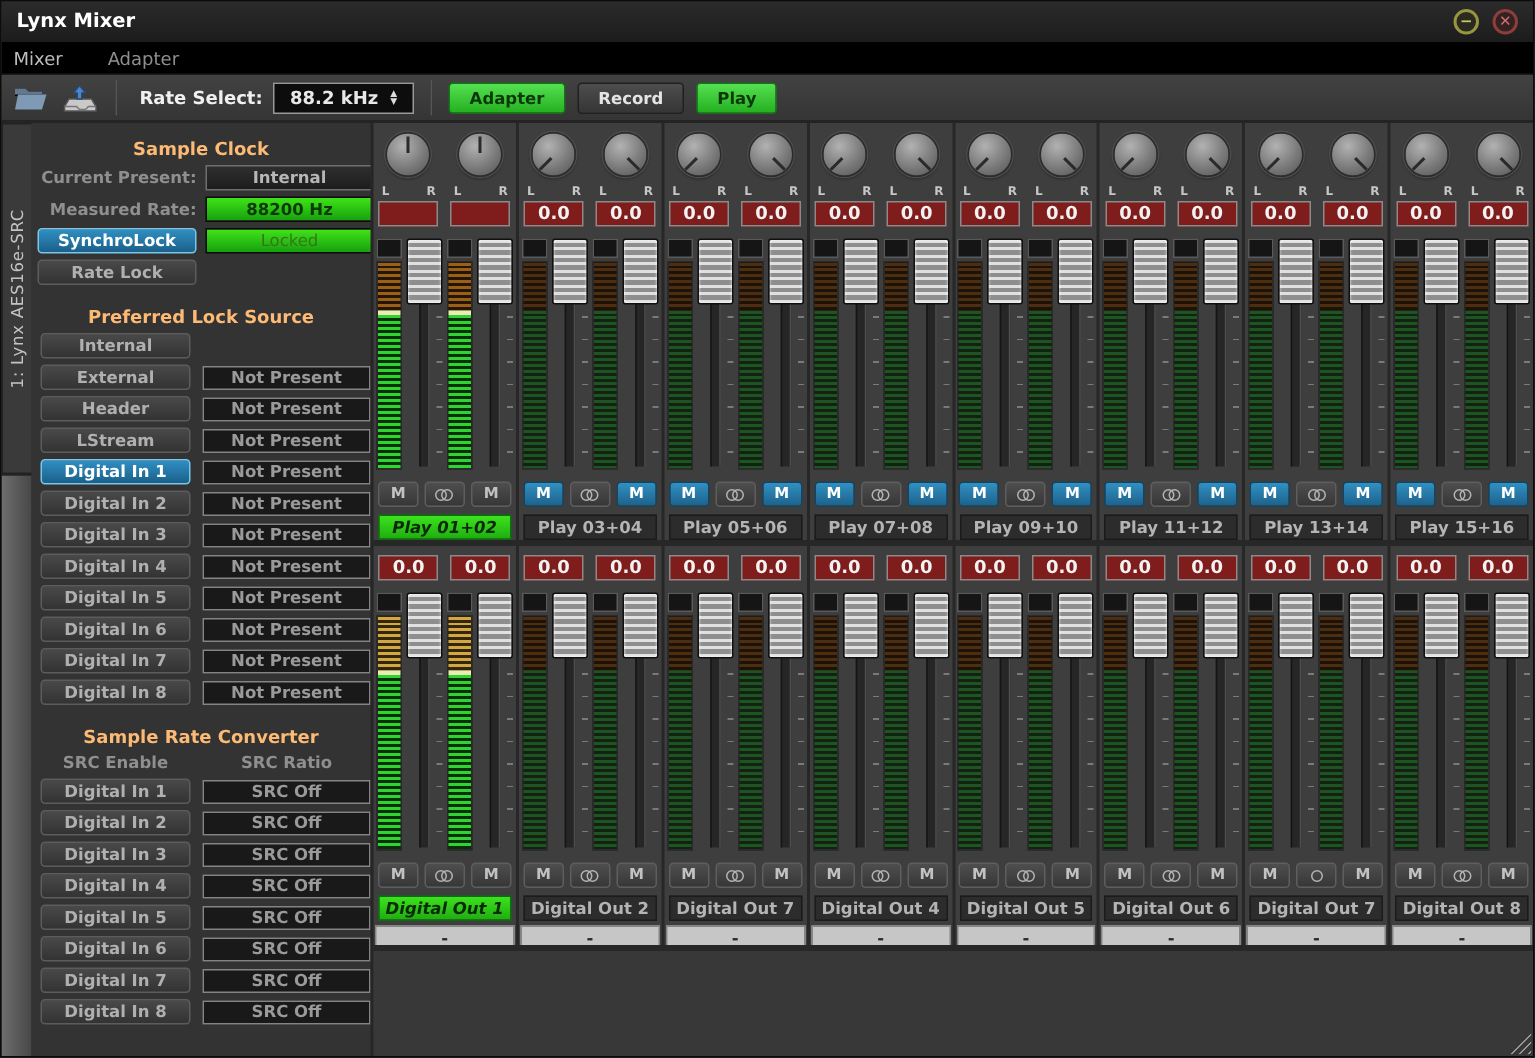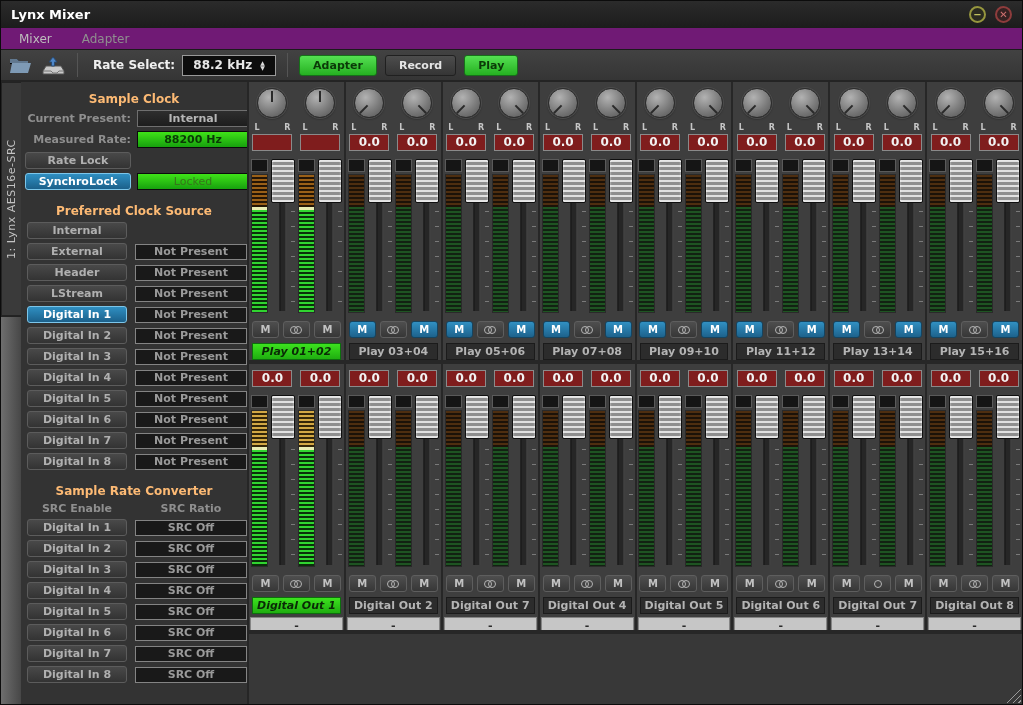--- a/index.html
+++ b/index.html
@@ -9,21 +9,21 @@
 
   
   .titlebar { height:27px; background:linear-gradient(#2b2b2b,#1c1c1c); display:flex; align-items:center; padding:0 10px; flex:none; }
   .title { color:#ffffff; font-weight:bold; font-size:13px; }
   .winbtns { margin-left:auto; display:flex; gap:9px; }
   .winbtn { width:17px; height:17px; border-radius:50%; display:flex; align-items:center; justify-content:center; font-size:10px; font-weight:bold; cursor:pointer; }
   .winbtn.min { border:2px solid #96963e; color:#c9c964; background:#2a2a20; }
   .winbtn.close { border:2px solid #8e3c3c; color:#d07070; background:#342222; }
 
   
-  .menubar { height:22px; background:#701a75; border-bottom:1px solid #1b1b1b; display:flex; align-items:center; padding:0 18px; gap:30px; flex:none; }
+  .menubar { height:22px; background:#000000; border-bottom:1px solid #1b1b1b; display:flex; align-items:center; padding:0 8px; gap:30px; flex:none; }
   .menu-item { font-size:12px; color:#8f8f8f; cursor:pointer; }
   .menu-item.first { color:#bdbdbd; }
 
   
   .toolbar { height:32px; background:linear-gradient(#424242,#353535); border-bottom:2px solid #242424; display:flex; align-items:center; padding:0 6px; gap:7px; flex:none; }
   .ticon { width:26px; height:22px; display:flex; align-items:center; justify-content:center; cursor:pointer; }
   .tsep { width:1px; height:24px; background:#2a2a2a; border-right:1px solid #555; margin:0 4px; }
   .rate-label { color:#f0f0f0; font-weight:bold; font-size:12px; margin-left:4px; }
   .rate-box { width:94px; height:21px; background:#0d0d0d; border:1px solid #999; display:flex; align-items:center; justify-content:center; gap:8px; color:#e8e8e8; font-weight:bold; font-size:12px; cursor:pointer; }
   .spinner { display:flex; flex-direction:column; line-height:5px; font-size:6px; color:#dcdcdc; }
@@ -172,29 +172,29 @@
       <div class="sec-title">Sample Clock</div>
       <div class="sc-row">
         <span class="sc-label">Current Present:</span>
         <span class="vbox dark">Internal</span>
       </div>
       <div class="sc-row">
         <span class="sc-label">Measured Rate:</span>
         <span class="vbox green">88200 Hz</span>
       </div>
       <div class="sc-row">
+        <button class="sbtn blue">SynchroLock</button>
+        <span class="vbox green locked">Locked</span>
+      </div>
+      <div class="sc-row">
         <button class="sbtn">Rate Lock</button>
         <span></span>
       </div>
-      <div class="sc-row">
-        <button class="sbtn blue">SynchroLock</button>
-        <span class="vbox green locked">Locked</span>
-      </div>
-
-      <div class="sec-title gap">Preferred Clock Source</div>
+
+      <div class="sec-title gap">Preferred Lock Source</div>
       <div id="pcs-list">
           <div class="pcs-row">
             <button class="sbtn">Internal</button>
             <span></span>
           </div>
           <div class="pcs-row">
             <button class="sbtn">External</button>
             <span class="statusbox">Not Present</span>
           </div>
           <div class="pcs-row">

